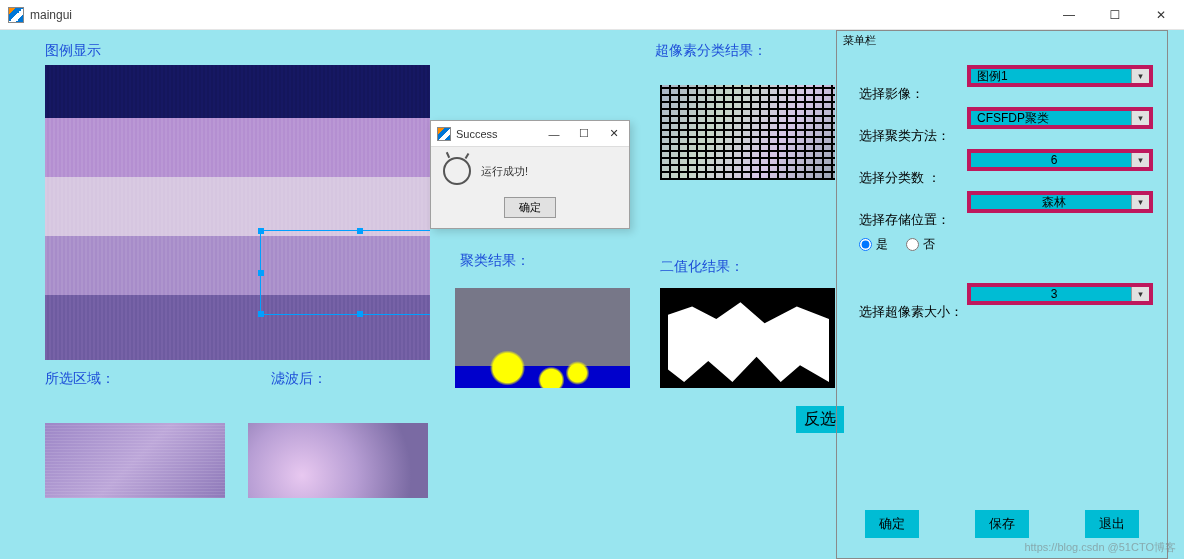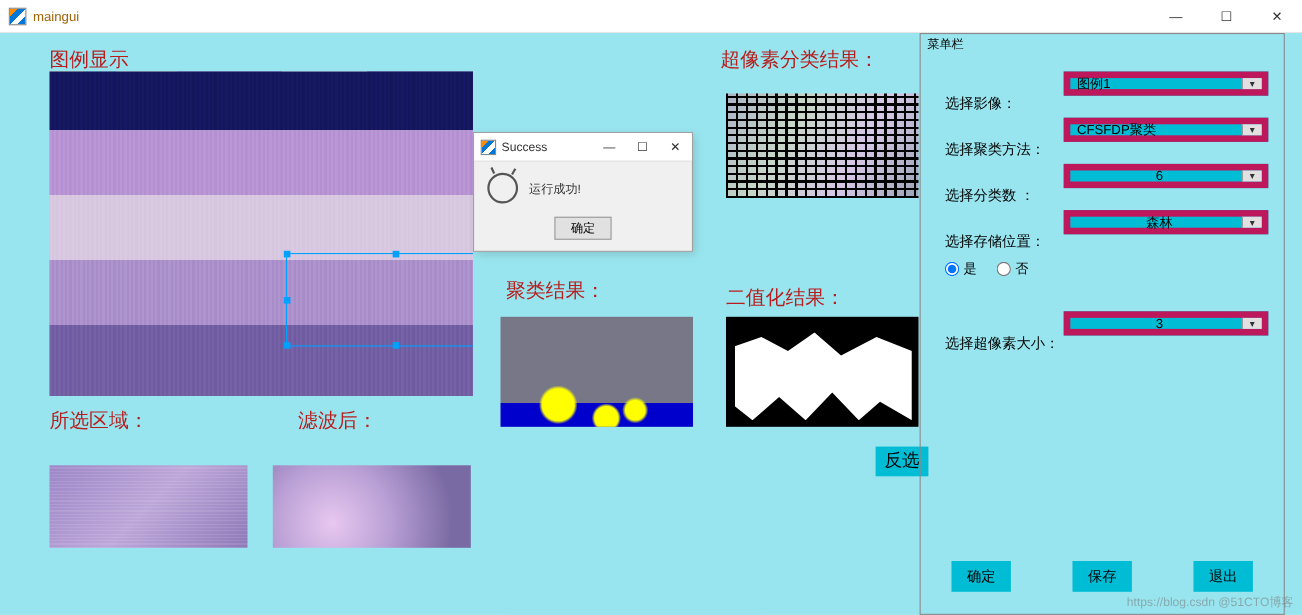--- a/index.html
+++ b/index.html
@@ -1,29 +1,29 @@
 <!DOCTYPE html>
 <html><head>
 <meta charset="utf-8">
 <style>
   * { box-sizing: border-box; margin: 0; padding: 0; font-family: "Microsoft YaHei", "SimSun", Arial, sans-serif; }
   body { width: 1184px; height: 559px; overflow: hidden; background: #fff; }
 
   
   .titlebar { height: 30px; background: #fff; border-bottom: 1px solid #e5e5e5; display: flex; align-items: center; padding-left: 8px; }
   .titlebar .app-icon { width: 16px; height: 16px; margin-right: 6px; background: linear-gradient(135deg,#ff8c00 0 25%,#0076d6 25% 50%,#fff 50% 75%,#0076d6 75%); border:1px solid #888;}
-  .titlebar .title { font-size: 12px; color: #a16207; flex: 1; }
+  .titlebar .title { font-size: 12px; color: #404040; flex: 1; }
   .win-btns { display:flex; }
   .win-btn { width: 46px; height: 30px; display:flex; align-items:center; justify-content:center; font-size:12px; color:#333; }
 
   
   .client { width: 100%; height: 529px; background: #99e5ef; position: relative; }
 
   
-  .lbl { position:absolute; font-size:18px; color:#b91c1c; }
+  .lbl { position:absolute; font-size:14px; color:#1d4ed8; }
 
   
   .panel { position:absolute; background:#222; overflow:hidden; }
   .legend-img { width:385px; height:295px; left:45px; top:35px;
     background:
       repeating-linear-gradient(90deg, rgba(255,255,255,0.08) 0 2px, transparent 2px 4px),
       linear-gradient( to bottom, #14165c 0 18%, #b48fd1 18% 38%, #d6c6e0 38% 58%, #a78cc9 58% 78%, #6e5ba0 78% 100%),
       linear-gradient( to right, #e6bf7a 0 8%, #7ec0c9 8% 16%, #e0d7b8 16% 30%, #b48fd1 30% 55%, #e9e9e9 55% 75%, #8c73b8 75% 100%);
     background-blend-mode: overlay, normal, normal;
   }
@@ -57,21 +57,21 @@
   .binimg { left:660px; top:258px; width:175px; height:100px; background:#000; }
   .binimg::before { content:""; position:absolute; inset:10px 6px 6px 8px; background:#fff;
     clip-path: polygon(0% 20%, 15% 10%, 30% 25%, 45% 5%, 60% 30%, 80% 10%, 100% 25%, 100% 100%, 82% 80%, 70% 100%, 55% 70%, 40% 100%, 25% 75%, 10% 100%, 0% 85%);
   }
 
   
   .menu-panel { position:absolute; right:16px; top:0; width:332px; height:100%; background:transparent; border:1px solid #8a8a8a; }
   .menu-title { font-size:11px; padding:2px 4px 6px 6px; color:#000; }
   .row { display:flex; align-items:center; margin: 10px 14px 18px 22px; height:24px; }
   .row .rlabel { width:108px; font-size:13px;margin-top:36px; }
-  .combo { flex:1; height:22px; background:#00bcd4; border:6px solid #be185d; display:flex; align-items:center; }
+  .combo { flex:1; height:22px; background:#00bcd4; border:4px solid #be185d; display:flex; align-items:center; }
   .combo .val { flex:1; text-align:center; font-size:12px; padding-left:6px; }
   .combo.align-left .val { text-align:left; }
   .combo .arrow { width:18px; height:100%; background:#e1e1e1; border-left:1px solid #999; display:flex; align-items:center; justify-content:center; font-size:9px; color:#333;}
   .radio-wrap { display:flex; gap:18px; align-items:center; font-size:12px;}
   .radio-wrap label { display:flex; align-items:center; gap:4px; }
   .menu-btns { position:absolute; bottom:20px; left:0; right:0; display:flex; justify-content:space-around; }
   .menu-btn { background:#00bcd4; border:none; padding:5px 14px; font-size:13px; }
 
   .invert-btn { position:absolute; right:340px; top:376px; background:#00bcd4; border:none; padding:3px 8px; font-size:16px; }
 

